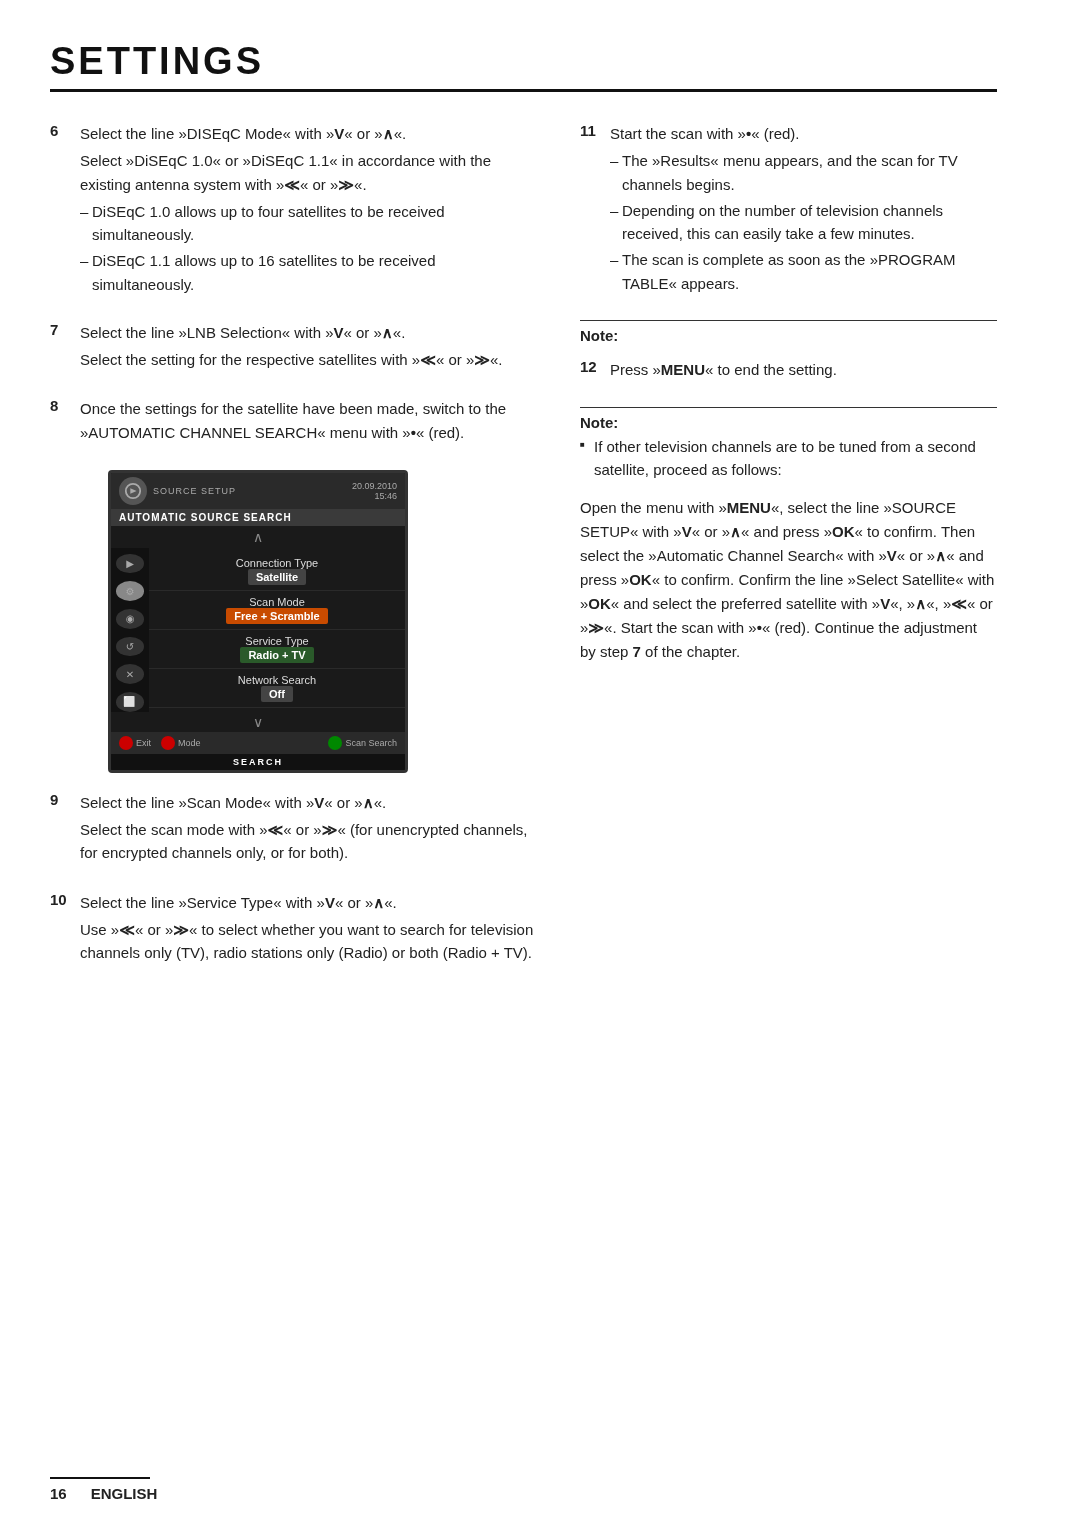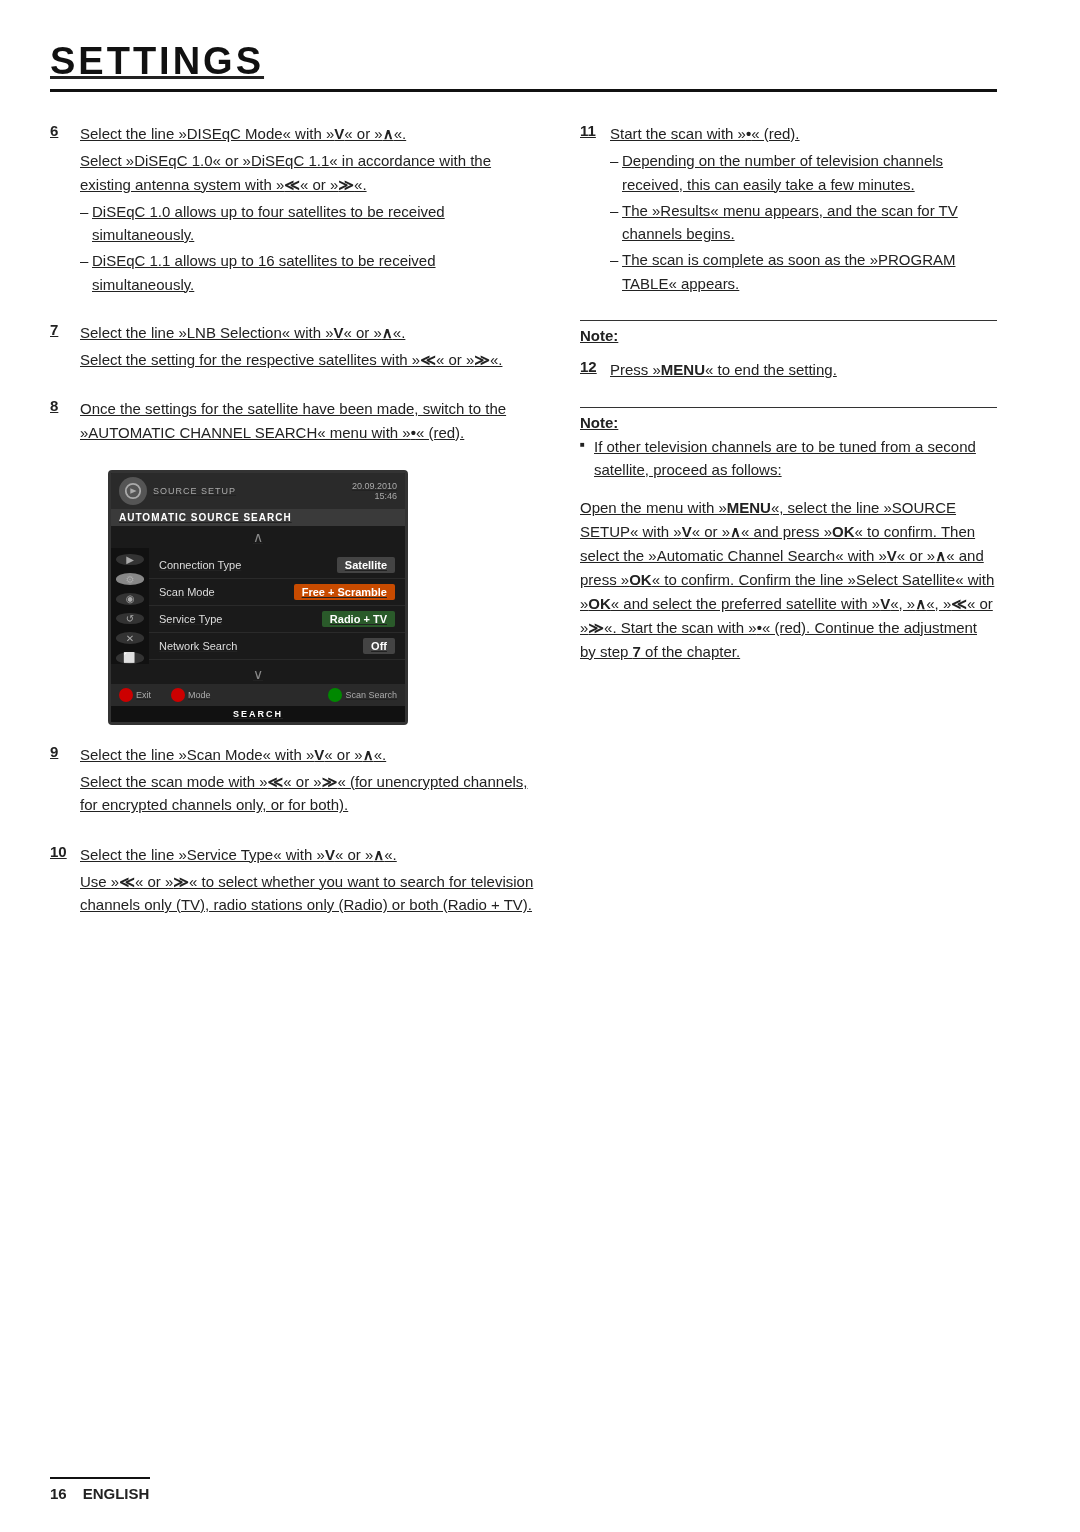--- a/index.html
+++ b/index.html
@@ -11,21 +11,20 @@
       font-size: 15px;
       color: #222;
       position: relative;
     }
 
     .page {
       width: 1047px;
       min-height: 1532px;
       padding: 40px 50px 60px 50px;
       position: relative;
-      text-decoration: underline;
     }
 
     
     .page-title {
       font-size: 38px;
       font-weight: 900;
       letter-spacing: 3px;
       text-transform: uppercase;
       color: #111;
       border-bottom: 3px solid #111;
@@ -151,20 +150,21 @@
 
     .tv-menu {
       padding: 4px 0;
     }
     .tv-row {
       display: flex;
       justify-content: space-between;
       align-items: center;
       padding: 5px 10px;
       border-bottom: 1px solid #2a2a2a;
+      flex-direction: column;
     }
     .tv-row-label {
       color: #ddd;
       font-size: 11px;
     }
     .tv-row-value {
       color: #fff;
       font-size: 11px;
       font-weight: 700;
       background: #555;
@@ -217,21 +217,21 @@
     }
     .tv-main {
       margin-left: 38px;
       flex: 1;
     }
     .tv-bottom-bar {
       background: #2a2a2a;
       padding: 4px 8px;
       display: flex;
       align-items: center;
-      gap: 20px;
+      gap: 10px;
     }
     .tv-btn {
       display: flex;
       align-items: center;
       gap: 3px;
       color: #aaa;
       font-size: 9px;
     }
     .tv-btn-circle {
       width: 14px;
@@ -283,21 +283,21 @@
       top: 4px;
     }
 
     
     .page-footer {
       position: absolute;
       bottom: 30px;
       left: 50px;
       display: flex;
       align-items: center;
-      gap: 8px;
+      gap: 16px;
       border-top: 2px solid #111;
       padding-top: 6px;
       width: 100px;
     }
     .footer-num {
       font-weight: 700;
       font-size: 15px;
     }
     .footer-lang {
       font-weight: 700;
@@ -448,22 +448,22 @@
     </div>
 
     <div class="col-right">
 
       <div class="step">
         <div class="step-inline">
           <span class="step-num">11</span>
           <div class="step-text">
             <p>Start the scan with »<b>•</b>« (red).</p>
             <ul>
+              <li>The »Results« menu appears, and the scan for TV channels begins.</li>
               <li>Depending on the number of television channels received, this can easily take a few minutes.</li>
-              <li>The »Results« menu appears, and the scan for TV channels begins.</li>
               <li>The scan is complete as soon as the »PROGRAM TABLE« appears.</li>
             </ul>
           </div>
         </div>
       </div>
 
       <div class="note-box">
         <div class="note-title">Note:</div>
       </div>
 

